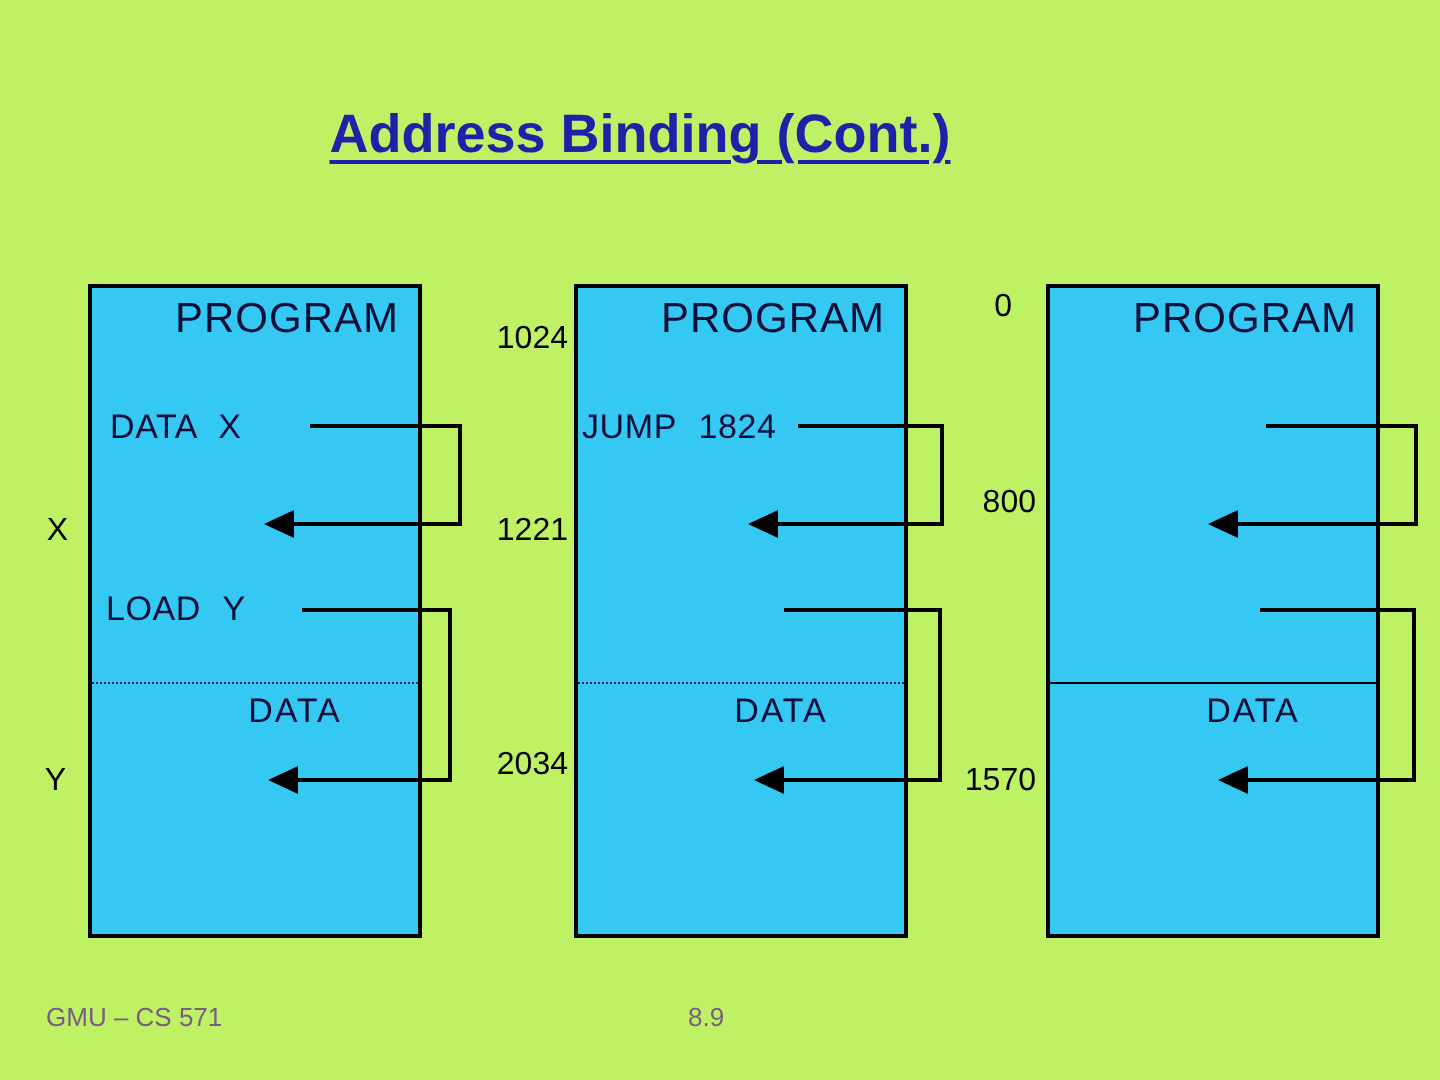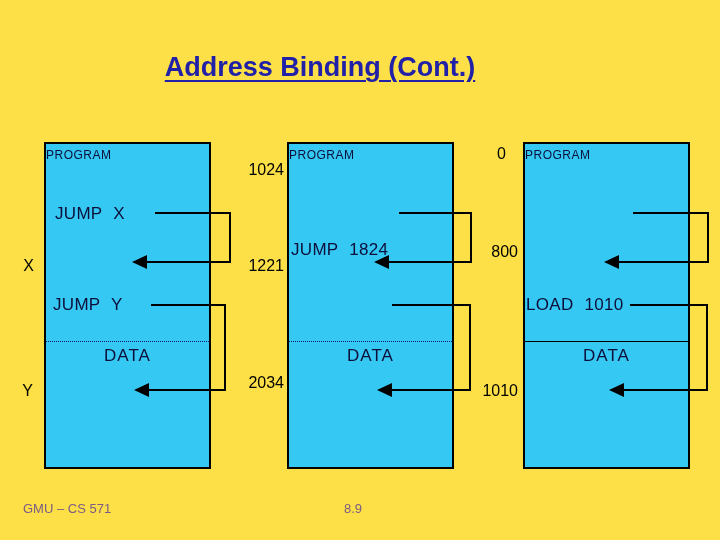--- a/index.html
+++ b/index.html
@@ -1,57 +1,57 @@
 <!DOCTYPE html>
 <html><head>
 <meta charset="utf-8">
 <style>
   html,body{margin:0;padding:0;background:#fff;}
   #stage{
-    position:relative;width:720px;height:540px;background:#fde047;overflow:hidden;
+    position:relative;width:720px;height:540px;background:#bef264;overflow:hidden;
     font-family:"Liberation Sans",sans-serif;
   }
   .title{
     position:absolute;left:0;top:52px;width:640px;text-align:center;
     font-size:27px;font-weight:bold;color:#2020A8;
     text-decoration:underline;text-decoration-thickness:2px;text-underline-offset:4px;
   }
   .box{
     position:absolute;top:142px;height:323px;width:163px;
     background:#35C8F2;border:2px solid #000;
   }
-  .box .prog{position:absolute;top:4px;left:0;width:100%;
-    font-size:12px;color:#0E0E3A;letter-spacing:.5px;}
+  .box .prog{position:absolute;top:4px;left:16px;width:100%;text-align:center;
+    font-size:21px;color:#0E0E3A;letter-spacing:.5px;}
   .ins{position:absolute;font-size:17px;color:#0E0E3A;word-spacing:6px;letter-spacing:.3px;white-space:nowrap;}
   .ins.jump{top:60px;}
   .ins.load{top:151px;}
   .sep{position:absolute;top:197px;left:0;width:100%;height:0;}
   .sep.dotted{border-top:1px dotted #16166B;}
   .sep.solid{border-top:1px solid #000;}
   .data{position:absolute;top:202px;left:0;width:100%;text-align:center;
-    font-size:17px;color:#0E0E3A;letter-spacing:1px;}
+    font-size:17px;color:#0E0E3A;letter-spacing:1px;padding-left:20px;}
   .lbl{position:absolute;width:60px;text-align:right;font-size:16px;color:#000;white-space:nowrap;}
   .hline{position:absolute;height:2px;background:#000;}
   .vline{position:absolute;width:2px;background:#000;}
   .arrowhead{position:absolute;width:0;height:0;
     border-top:7px solid transparent;border-bottom:7px solid transparent;
     border-right:15px solid #000;}
   .footer{position:absolute;top:501px;font-size:13px;color:#7A5C84;}
 </style>
 </head>
 <body>
 
 <div id="stage">
 
   <div class="title">Address Binding (Cont.)</div>
 
   <div class="box" style="left:44px;">
     <div class="prog">PROGRAM</div>
-    <div class="ins jump" style="left:9px;">JUMP X</div>
-    <div class="ins load" style="left:7px;">JUMP Y</div>
+    <div class="ins jump" style="left:9px;">DATA X</div>
+    <div class="ins load" style="left:7px;">LOAD Y</div>
     <div class="sep dotted"></div>
     <div class="data">DATA</div>
   </div>
   <div class="lbl" style="left:-26px;top:257px;">X</div>
   <div class="lbl" style="left:-27px;top:382px;">Y</div>
 
   <div>
     <div class="hline" style="left:155px;top:212px;width:76px;"></div>
     <div class="vline" style="left:229px;top:212px;height:51px;"></div>
     <div class="hline" style="left:142px;top:261px;width:89px;"></div>
@@ -60,21 +60,21 @@
 
   <div>
     <div class="hline" style="left:151px;top:304px;width:75px;"></div>
     <div class="vline" style="left:224px;top:304px;height:87px;"></div>
     <div class="hline" style="left:144px;top:389px;width:82px;"></div>
     <div class="arrowhead" style="left:134px;top:383px;"></div>
   </div>
 
   <div class="box" style="left:287px;">
     <div class="prog">PROGRAM</div>
-    <div class="ins jump" style="left:2px;margin-top:36px;">JUMP 1824</div>
+    <div class="ins jump" style="left:2px;">JUMP 1824</div>
     <div class="sep dotted"></div>
     <div class="data">DATA</div>
   </div>
   <div class="lbl" style="left:224px;top:145px;margin-top:16px;">1024</div>
   <div class="lbl" style="left:224px;top:257px;">1221</div>
   <div class="lbl" style="left:224px;top:374px;text-align:right;">2034</div>
 
   <div>
     <div class="hline" style="left:399px;top:212px;width:73px;"></div>
     <div class="vline" style="left:470px;top:212px;height:51px;"></div>
@@ -84,27 +84,26 @@
 
   <div>
     <div class="hline" style="left:392px;top:304px;width:79px;"></div>
     <div class="vline" style="left:469px;top:304px;height:87px;"></div>
     <div class="hline" style="left:387px;top:389px;width:84px;"></div>
     <div class="arrowhead" style="left:377px;top:383px;"></div>
   </div>
 
   <div class="box" style="left:523px;">
     <div class="prog">PROGRAM</div>
-    <div class="ins load" style="left:1px;">LOAD 1010</div>
     <div class="sep solid"></div>
     <div class="data">DATA</div>
   </div>
   <div class="lbl" style="left:446px;top:145px;">0</div>
   <div class="lbl" style="left:458px;top:243px;">800</div>
-  <div class="lbl" style="left:458px;top:382px;">1010</div>
+  <div class="lbl" style="left:458px;top:382px;">1570</div>
 
   <div>
     <div class="hline" style="left:633px;top:212px;width:76px;"></div>
     <div class="vline" style="left:707px;top:212px;height:51px;"></div>
     <div class="hline" style="left:614px;top:261px;width:95px;"></div>
     <div class="arrowhead" style="left:604px;top:255px;"></div>
   </div>
 
   <div>
     <div class="hline" style="left:630px;top:304px;width:78px;"></div>

